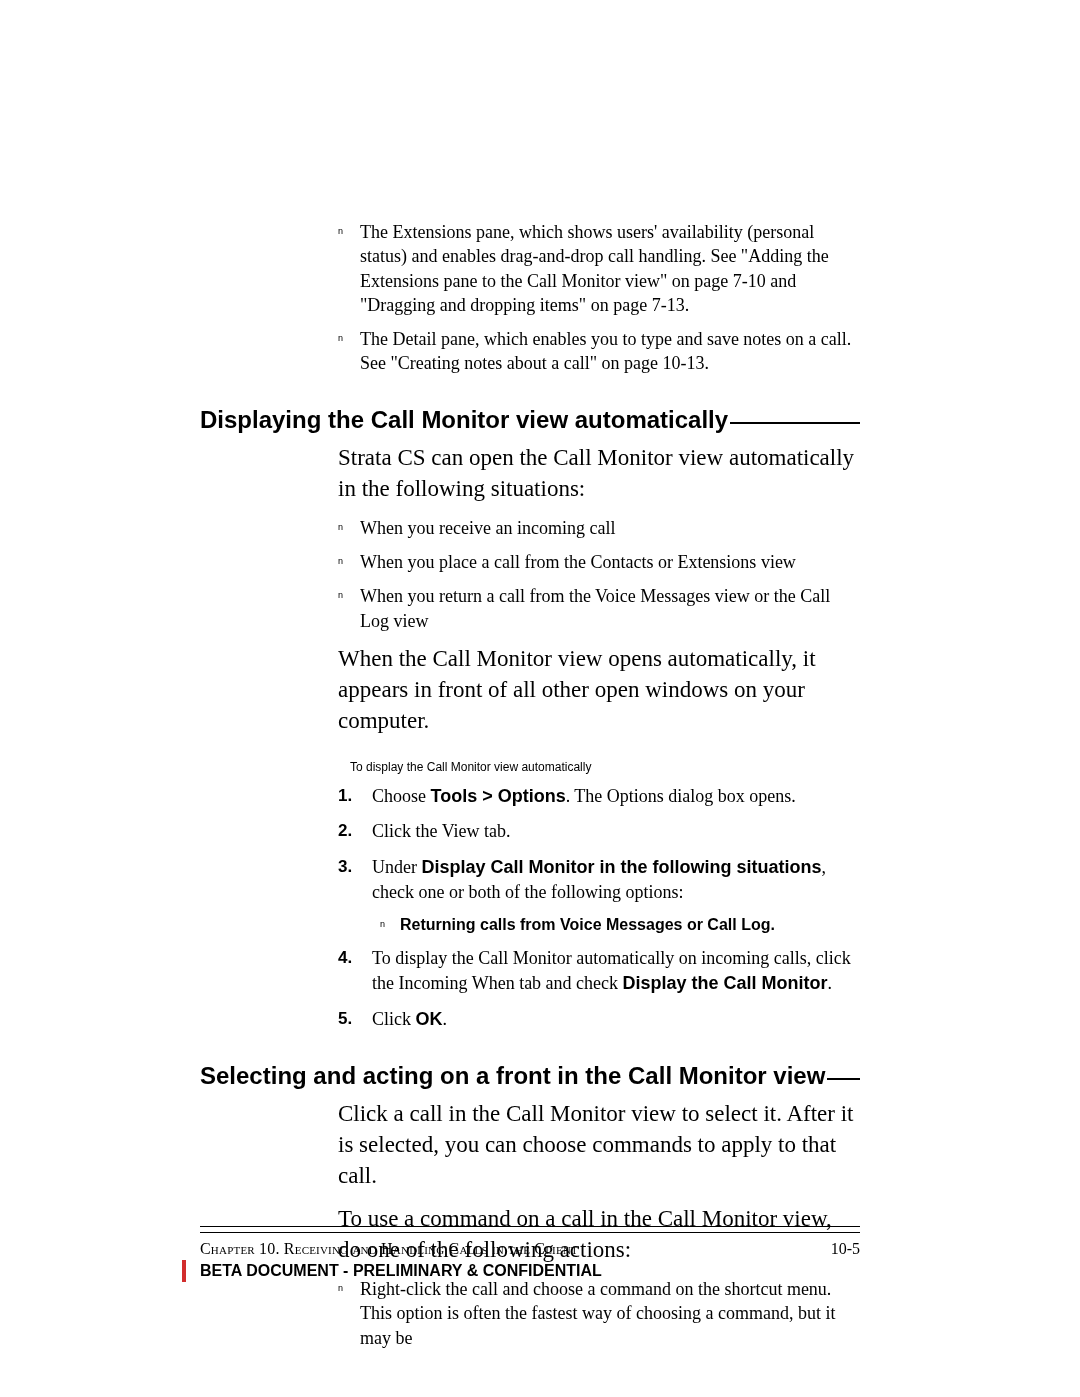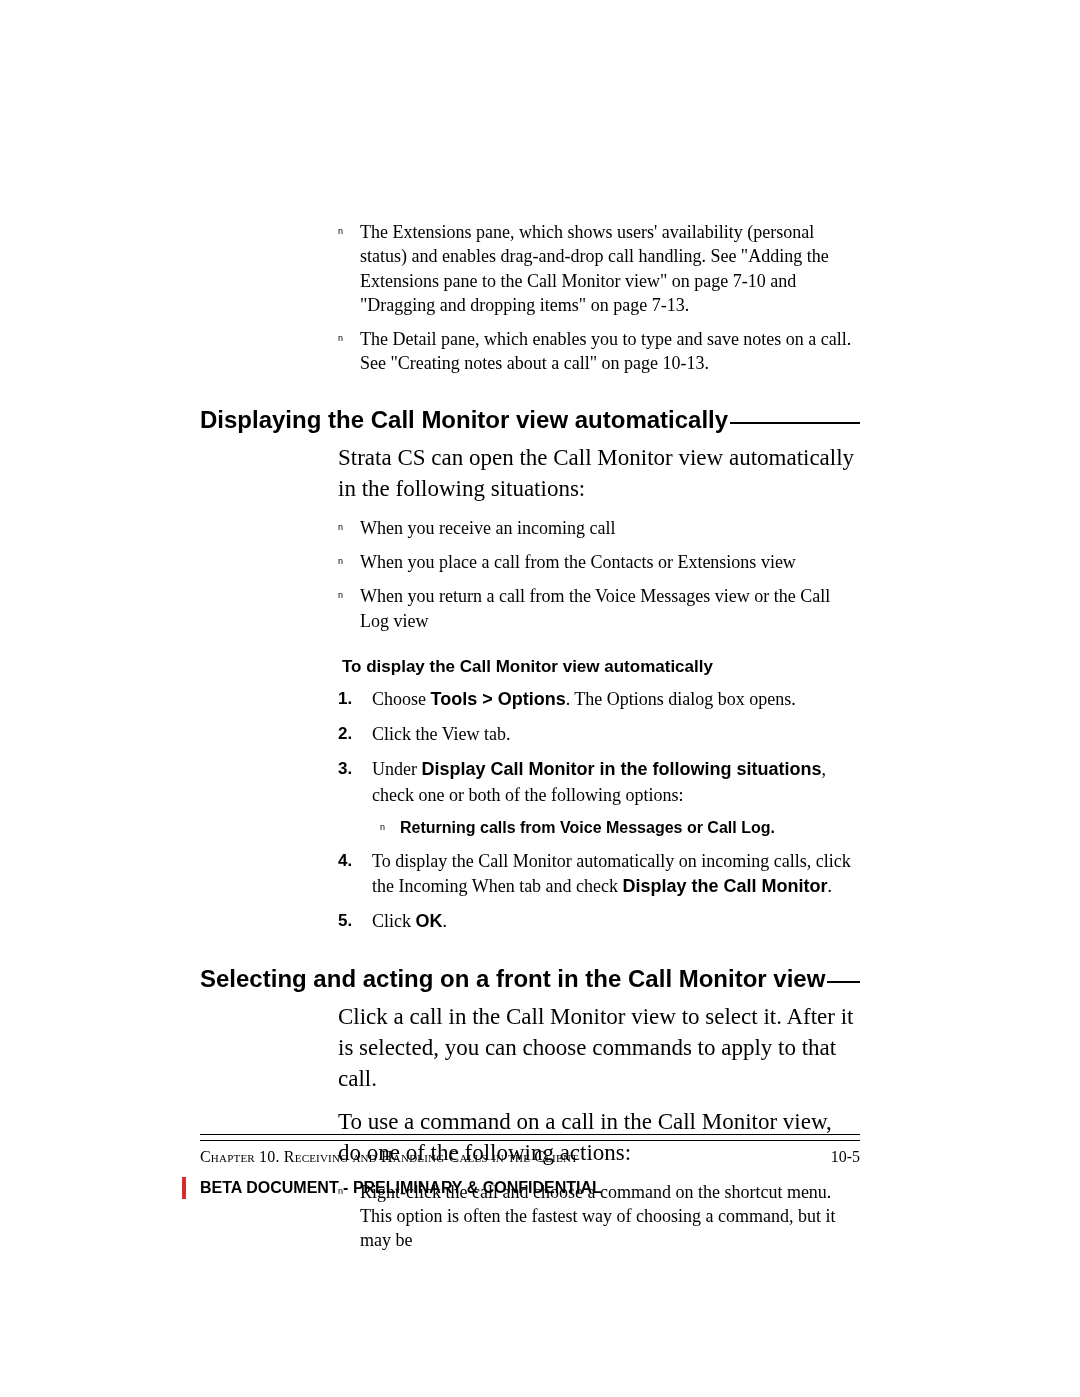--- a/index.html
+++ b/index.html
@@ -58,23 +58,23 @@
   }
 
   p.para {
     font-size: 23px;
     line-height: 1.35;
     margin: 8px 0 12px 0;
   }
 
   .sub-heading {
     font-family: Arial, Helvetica, sans-serif;
-    font-weight: bold;
-    font-size: 17px;
-    margin: 24px 0 10px 4px;
+    font-weight: normal;
+    font-size: 12px;
+    margin: 24px 0 10px 12px;
   }
 
   ol.steps {
     list-style: none;
     counter-reset: step;
     padding: 0;
     margin: 0;
   }
   ol.steps > li {
     counter-increment: step;
@@ -136,21 +136,21 @@
     justify-content: space-between;
     font-size: 16px;
     line-height: 1.3;
     gap: 20px;
   }
   .smallcaps { font-variant: small-caps; letter-spacing: 0.2px; }
   .footer-line2 {
     font-family: Arial, Helvetica, sans-serif;
     font-weight: bold;
     font-size: 16px;
-    margin-top: 11px;
+    margin-top: 2px;
   }
   .change-bar {
     position: absolute;
     left: 182px;
     width: 4px;
     background: #d22d2d;
   }
 </style>
 </head>
 <body>
@@ -171,20 +171,21 @@
 
   <div class="body-indent">
     <p class="para">Strata CS can open the Call Monitor view automatically in the following situations:</p>
 
     <ul class="bullets">
       <li><span>When you receive an incoming call</span></li>
       <li><span>When you place a call from the Contacts or Extensions view</span></li>
       <li><span>When you return a call from the Voice Messages view or the Call Log view</span></li>
     </ul>
 
+    <p class="para">When the Call Monitor view opens automatically, it appears in front of all other open windows on your computer.</p>
 
     <div class="sub-heading">To display the Call Monitor view automatically</div>
 
     <ol class="steps">
       <li>
         <span>Choose </span><span class="bold-sans">Tools &gt; Options</span><span>. The Options dialog box opens.</span>
       </li>
       <li>
         <span>Click the View tab.</span>
       </li>

